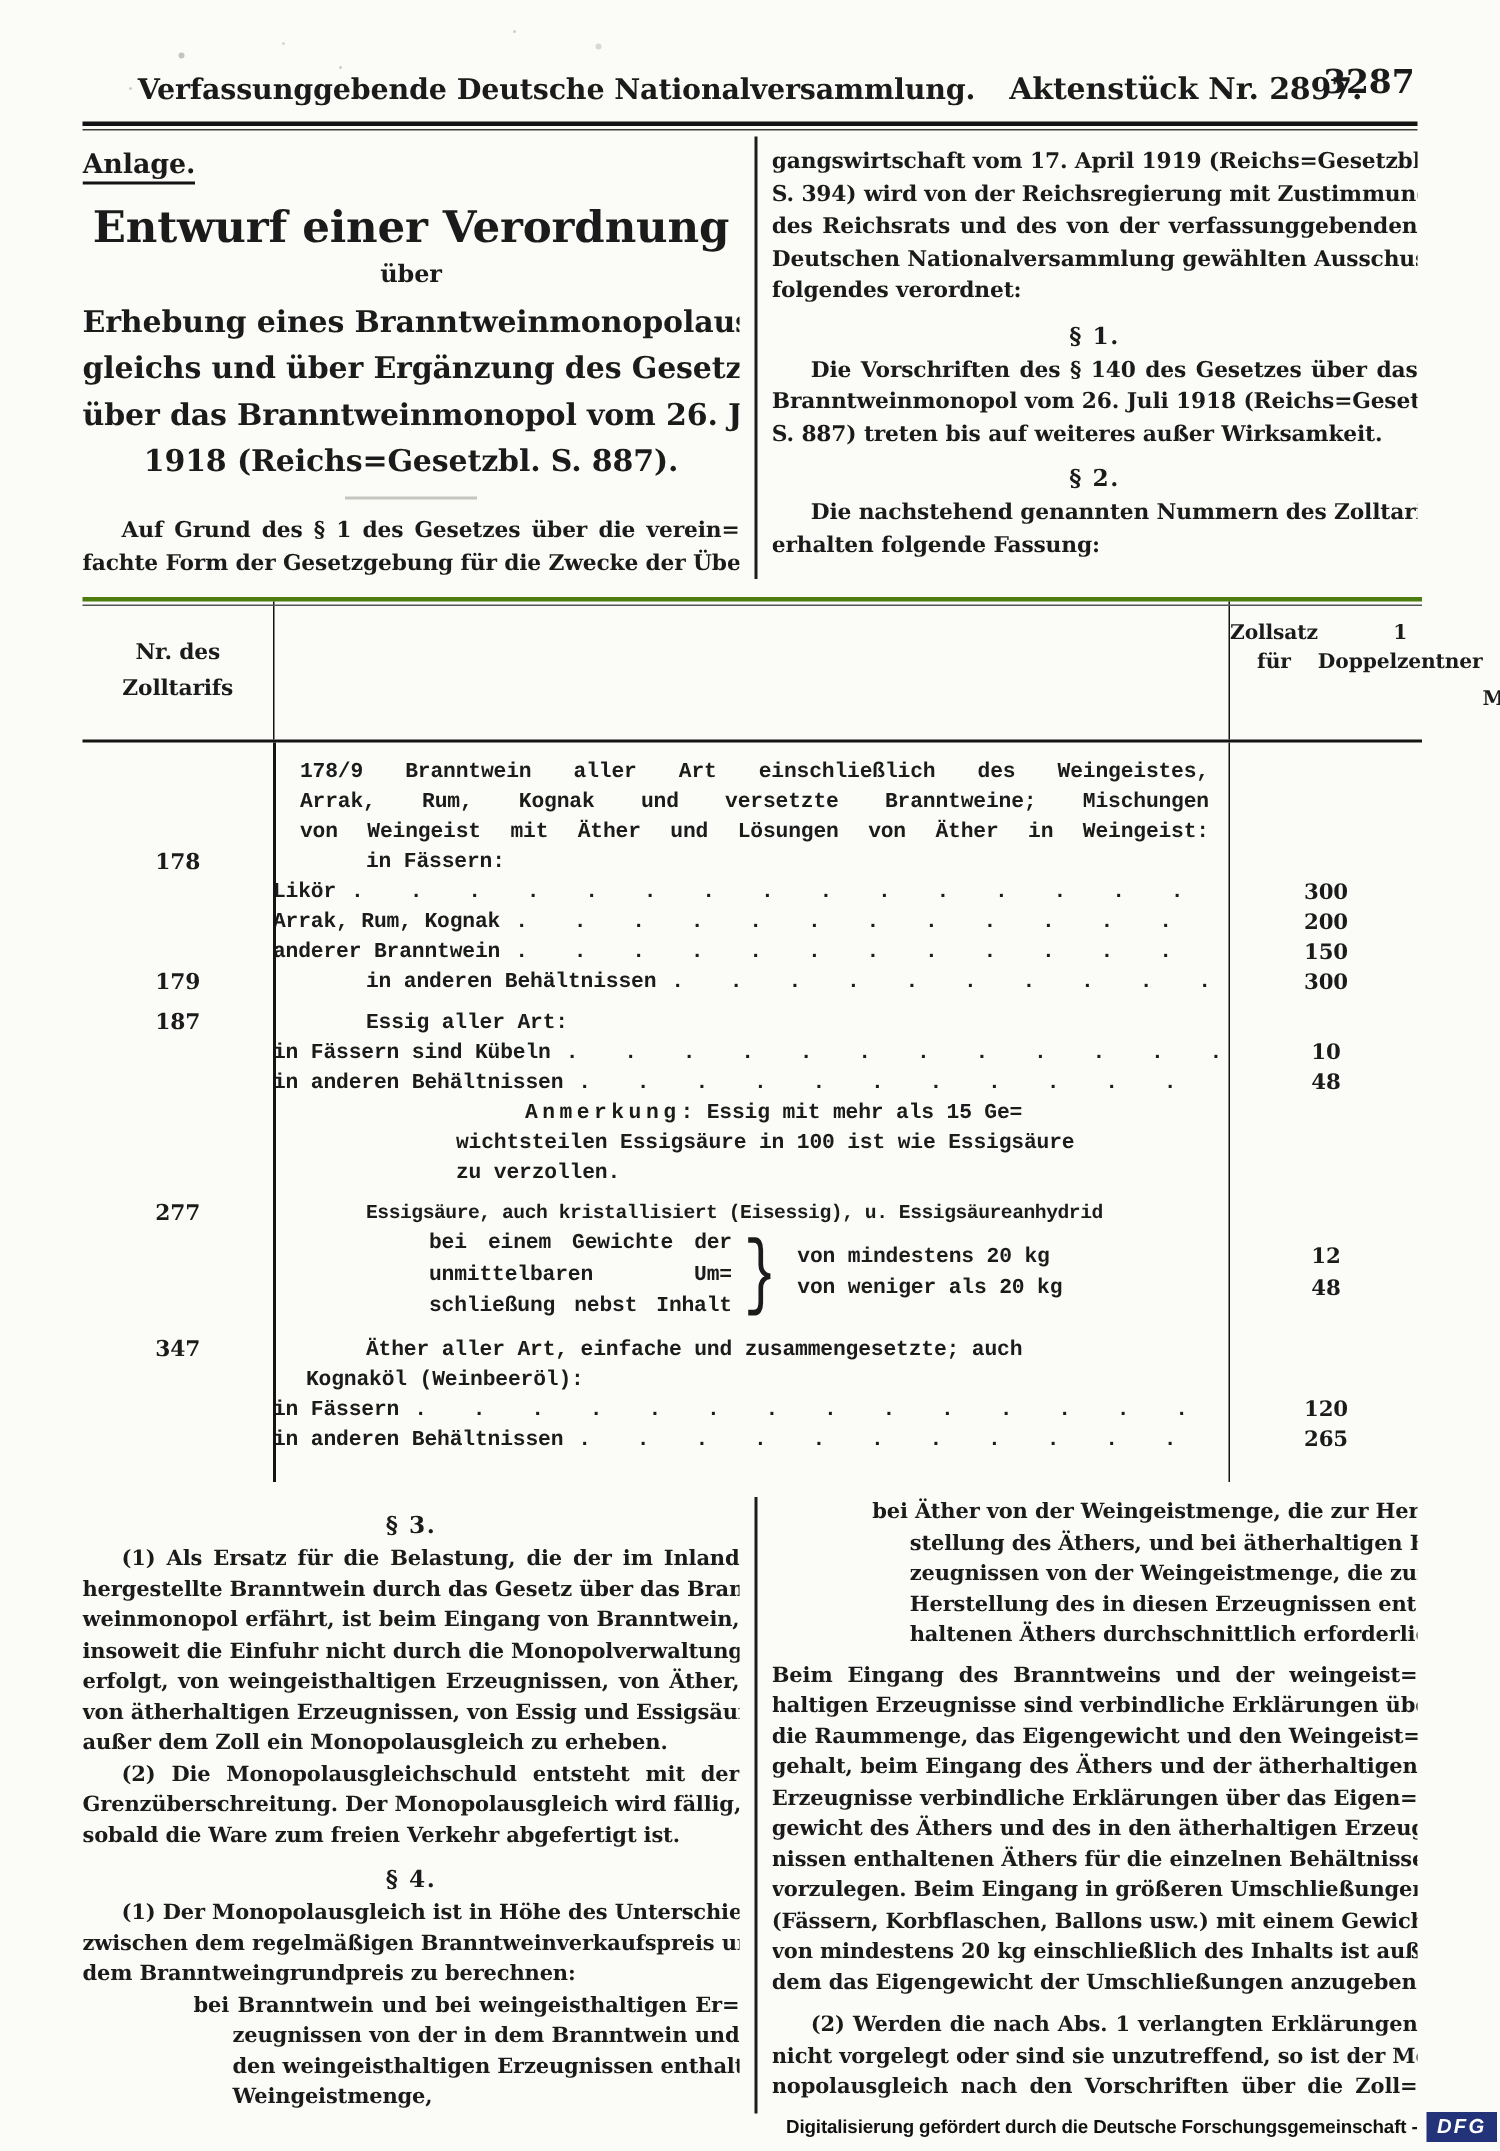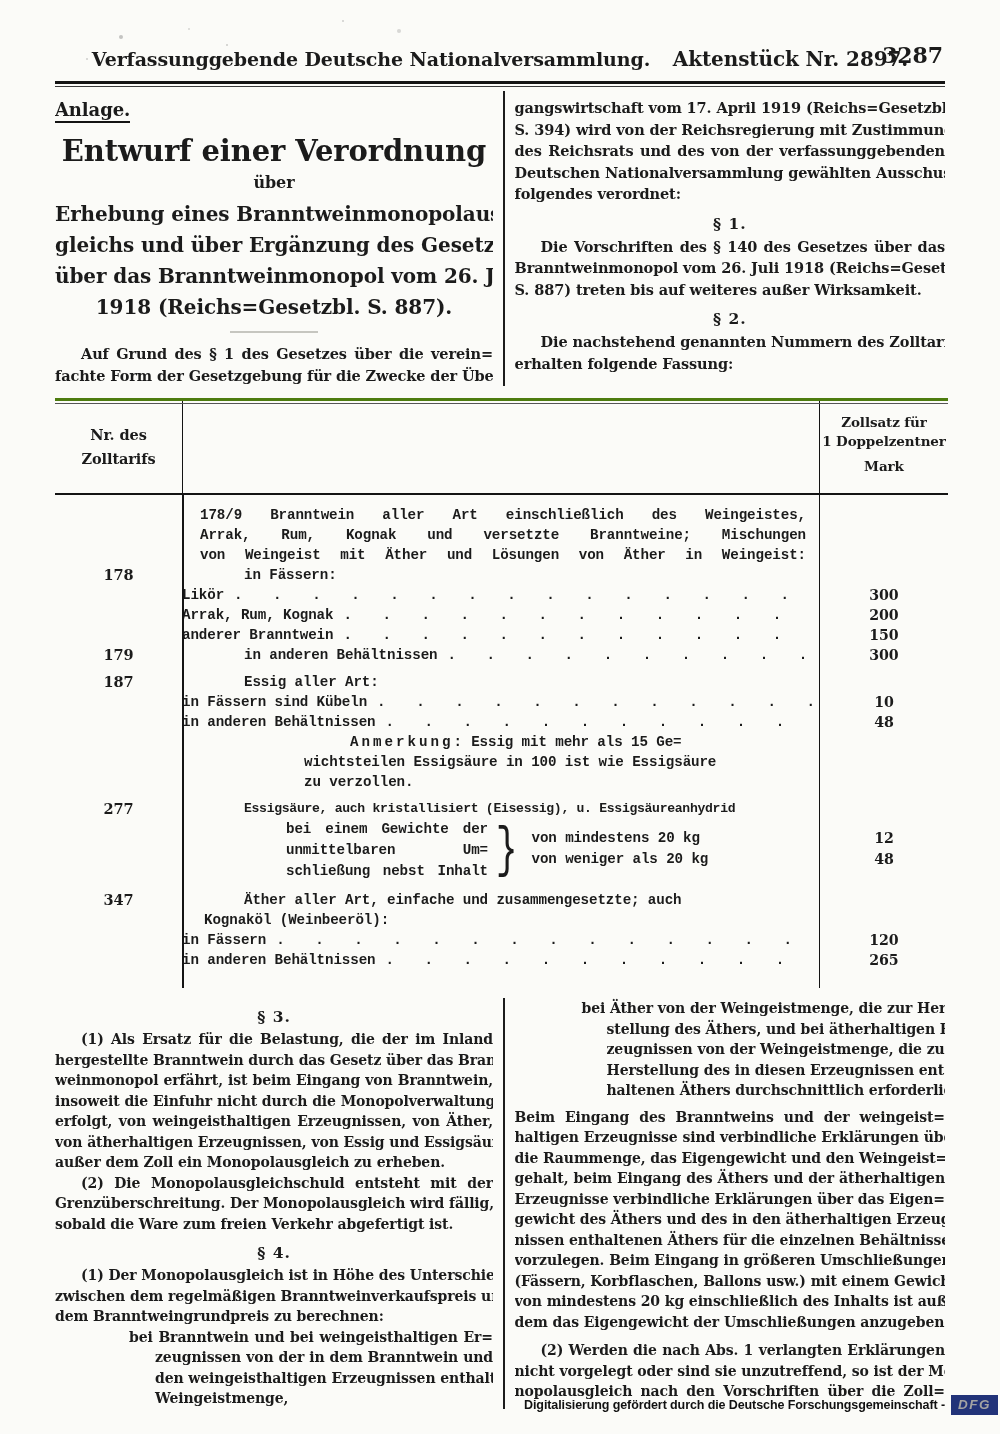--- a/index.html
+++ b/index.html
@@ -44,21 +44,21 @@
   .subject .ln{font-size:20px;line-height:31px;}
   .subject .ln.center{text-align:center;text-align-last:center;}
   .mini-rule{width:88px;height:2px;background:#c6c6c0;margin:8px auto 10px auto;}
   .rtop{padding-top:6px;}
   
   .ttable{margin:12px 52px 0 55px;border-top:3px solid #4d7c0f;position:relative;}
   .ttable::before{content:"";position:absolute;left:0;right:0;top:2px;height:1px;background:#555;}
   .thead{display:flex;height:92px;border-bottom:2.5px solid #141414;}
   .th.num{width:127px;border-right:1.5px solid #141414;display:flex;flex-direction:column;justify-content:center;text-align:center;font-size:14.5px;line-height:24px;}
   .th.desc{flex:1;border-right:1.5px solid #141414;}
-  .th.val{width:128px;display:flex;flex-direction:column;text-align:center;font-size:13.5px;line-height:19px;padding-top:12px;box-sizing:border-box;}
+  .th.val{width:128px;display:flex;flex-direction:row;text-align:center;font-size:13.5px;line-height:19px;padding-top:12px;box-sizing:border-box;}
   .th.val .unit{margin-top:auto;margin-bottom:17px;}
   .tbody{position:relative;padding:10px 0 18px 0;font-size:14.2px;}
   .vline{position:absolute;top:0;bottom:0;width:1.5px;background:#141414;}
   .v1{left:127px;} .v2{right:128px;}
   .trow{display:flex;line-height:20px;}
   .cn{width:127px;text-align:center;font-size:14.5px;flex:0 0 auto;}
   .cv{width:128px;text-align:center;flex:0 0 auto;}
   .ct{flex:1;min-width:0;box-sizing:border-box;white-space:nowrap;font-family:Liberation Mono, monospace;}
   .ct.jd{text-align:justify;text-align-last:justify;padding-right:14px;}
   .ct.withdots{display:flex;}
@@ -84,23 +84,23 @@
   .bvals{padding-top:9px;line-height:21px;}
   
   .bottom{margin-top:10px;}
   .bottom .ln{font-size:14px;line-height:20.5px;}
   .hang-l{padding-left:100px;}
   .hang-l .ln{text-indent:0;}
   .hang-l .ln.first{text-indent:-26px;}
   .hang-r{padding-left:92px;}
   .hang-r .ln.first{text-indent:-25px;}
   
-  .dfg-footer{position:absolute;right:2px;bottom:19px;display:flex;align-items:center;gap:6px;
+  .dfg-footer{position:absolute;right:2px;bottom:6px;display:flex;align-items:center;gap:6px;
     font-family:"Liberation Sans", sans-serif;font-size:12.5px;font-weight:bold;color:#111;}
-  .dfg-logo{background:#223379;color:#a3a3a3;font-style:italic;font-weight:bold;
+  .dfg-logo{background:#223379;color:#ffffff;font-style:italic;font-weight:bold;
     padding:2px 7px 3px 7px;font-size:13.5px;letter-spacing:1.5px;}
 </style>
 </head>
 <body>
 
 <div class="page">
   <div class="speck"></div>
 
   <div class="masthead">
     <div class="mast-inner">

